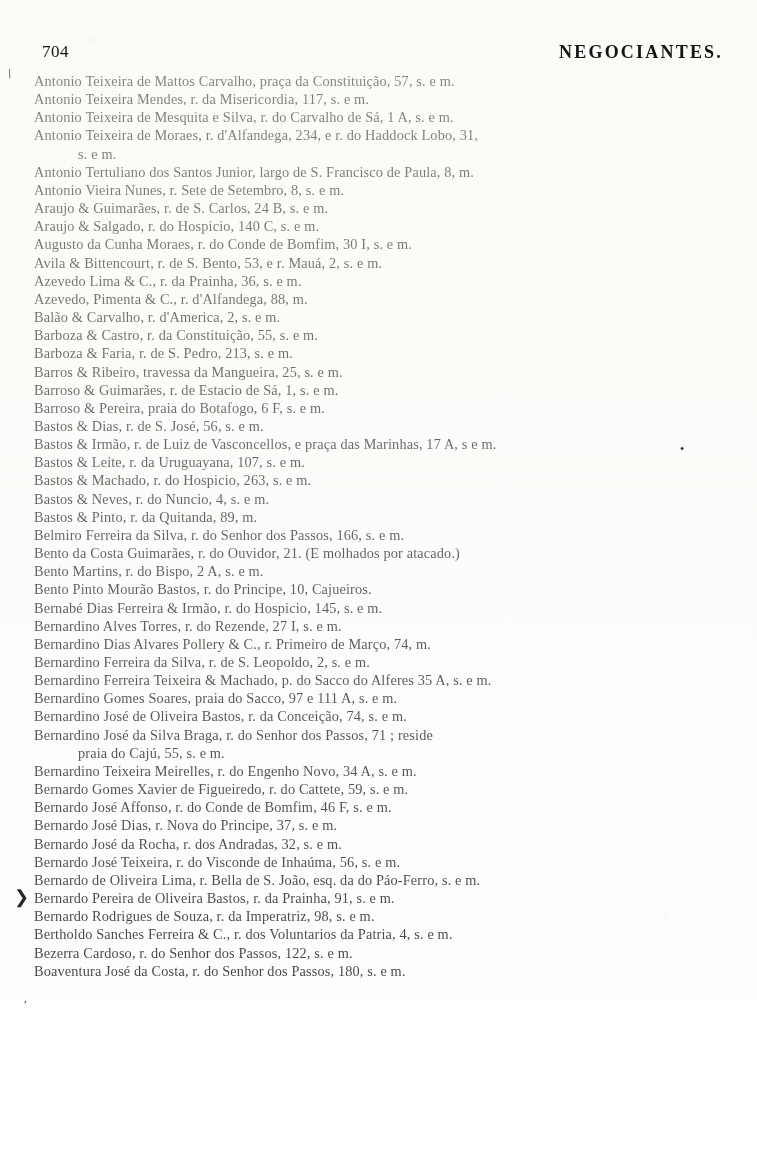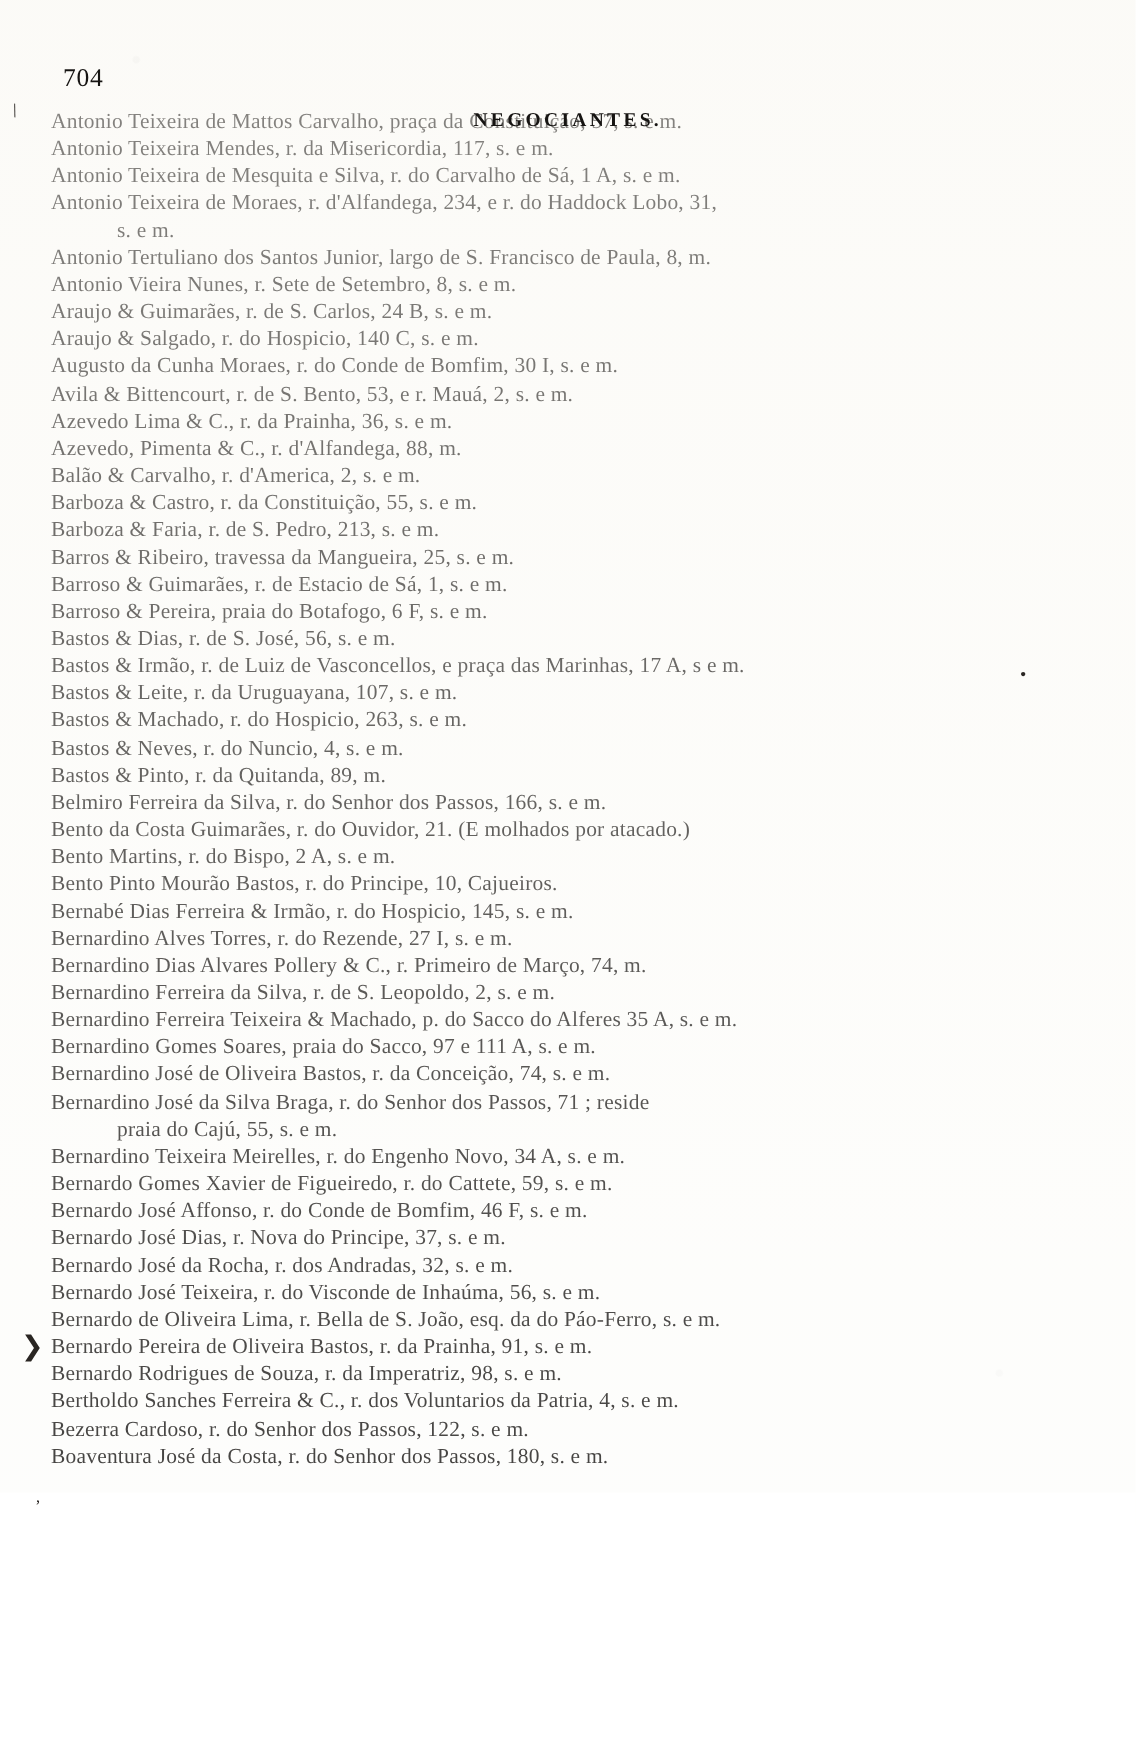--- a/index.html
+++ b/index.html
@@ -45,26 +45,25 @@
     top: 0;
     font-size: 17px;
     letter-spacing: 0.5px;
     font-family: "Liberation Serif", serif;
   }
   .running-title {
     position: absolute;
     left: 0;
     right: 0;
     top: 0;
-    text-align: center;
-    font-size: 13px;
+    text-align: right;
+    font-size: 18px;
     font-weight: bold;
     letter-spacing: 2.2px;
     font-family: "Liberation Serif", serif;
-    margin-top: 30px;
   }
   .entries {
     margin: 0;
     padding: 0;
     list-style: none;
     font-size: 14.3px;
     line-height: 18.15px;
   }
   .entry {
     margin: 0;

